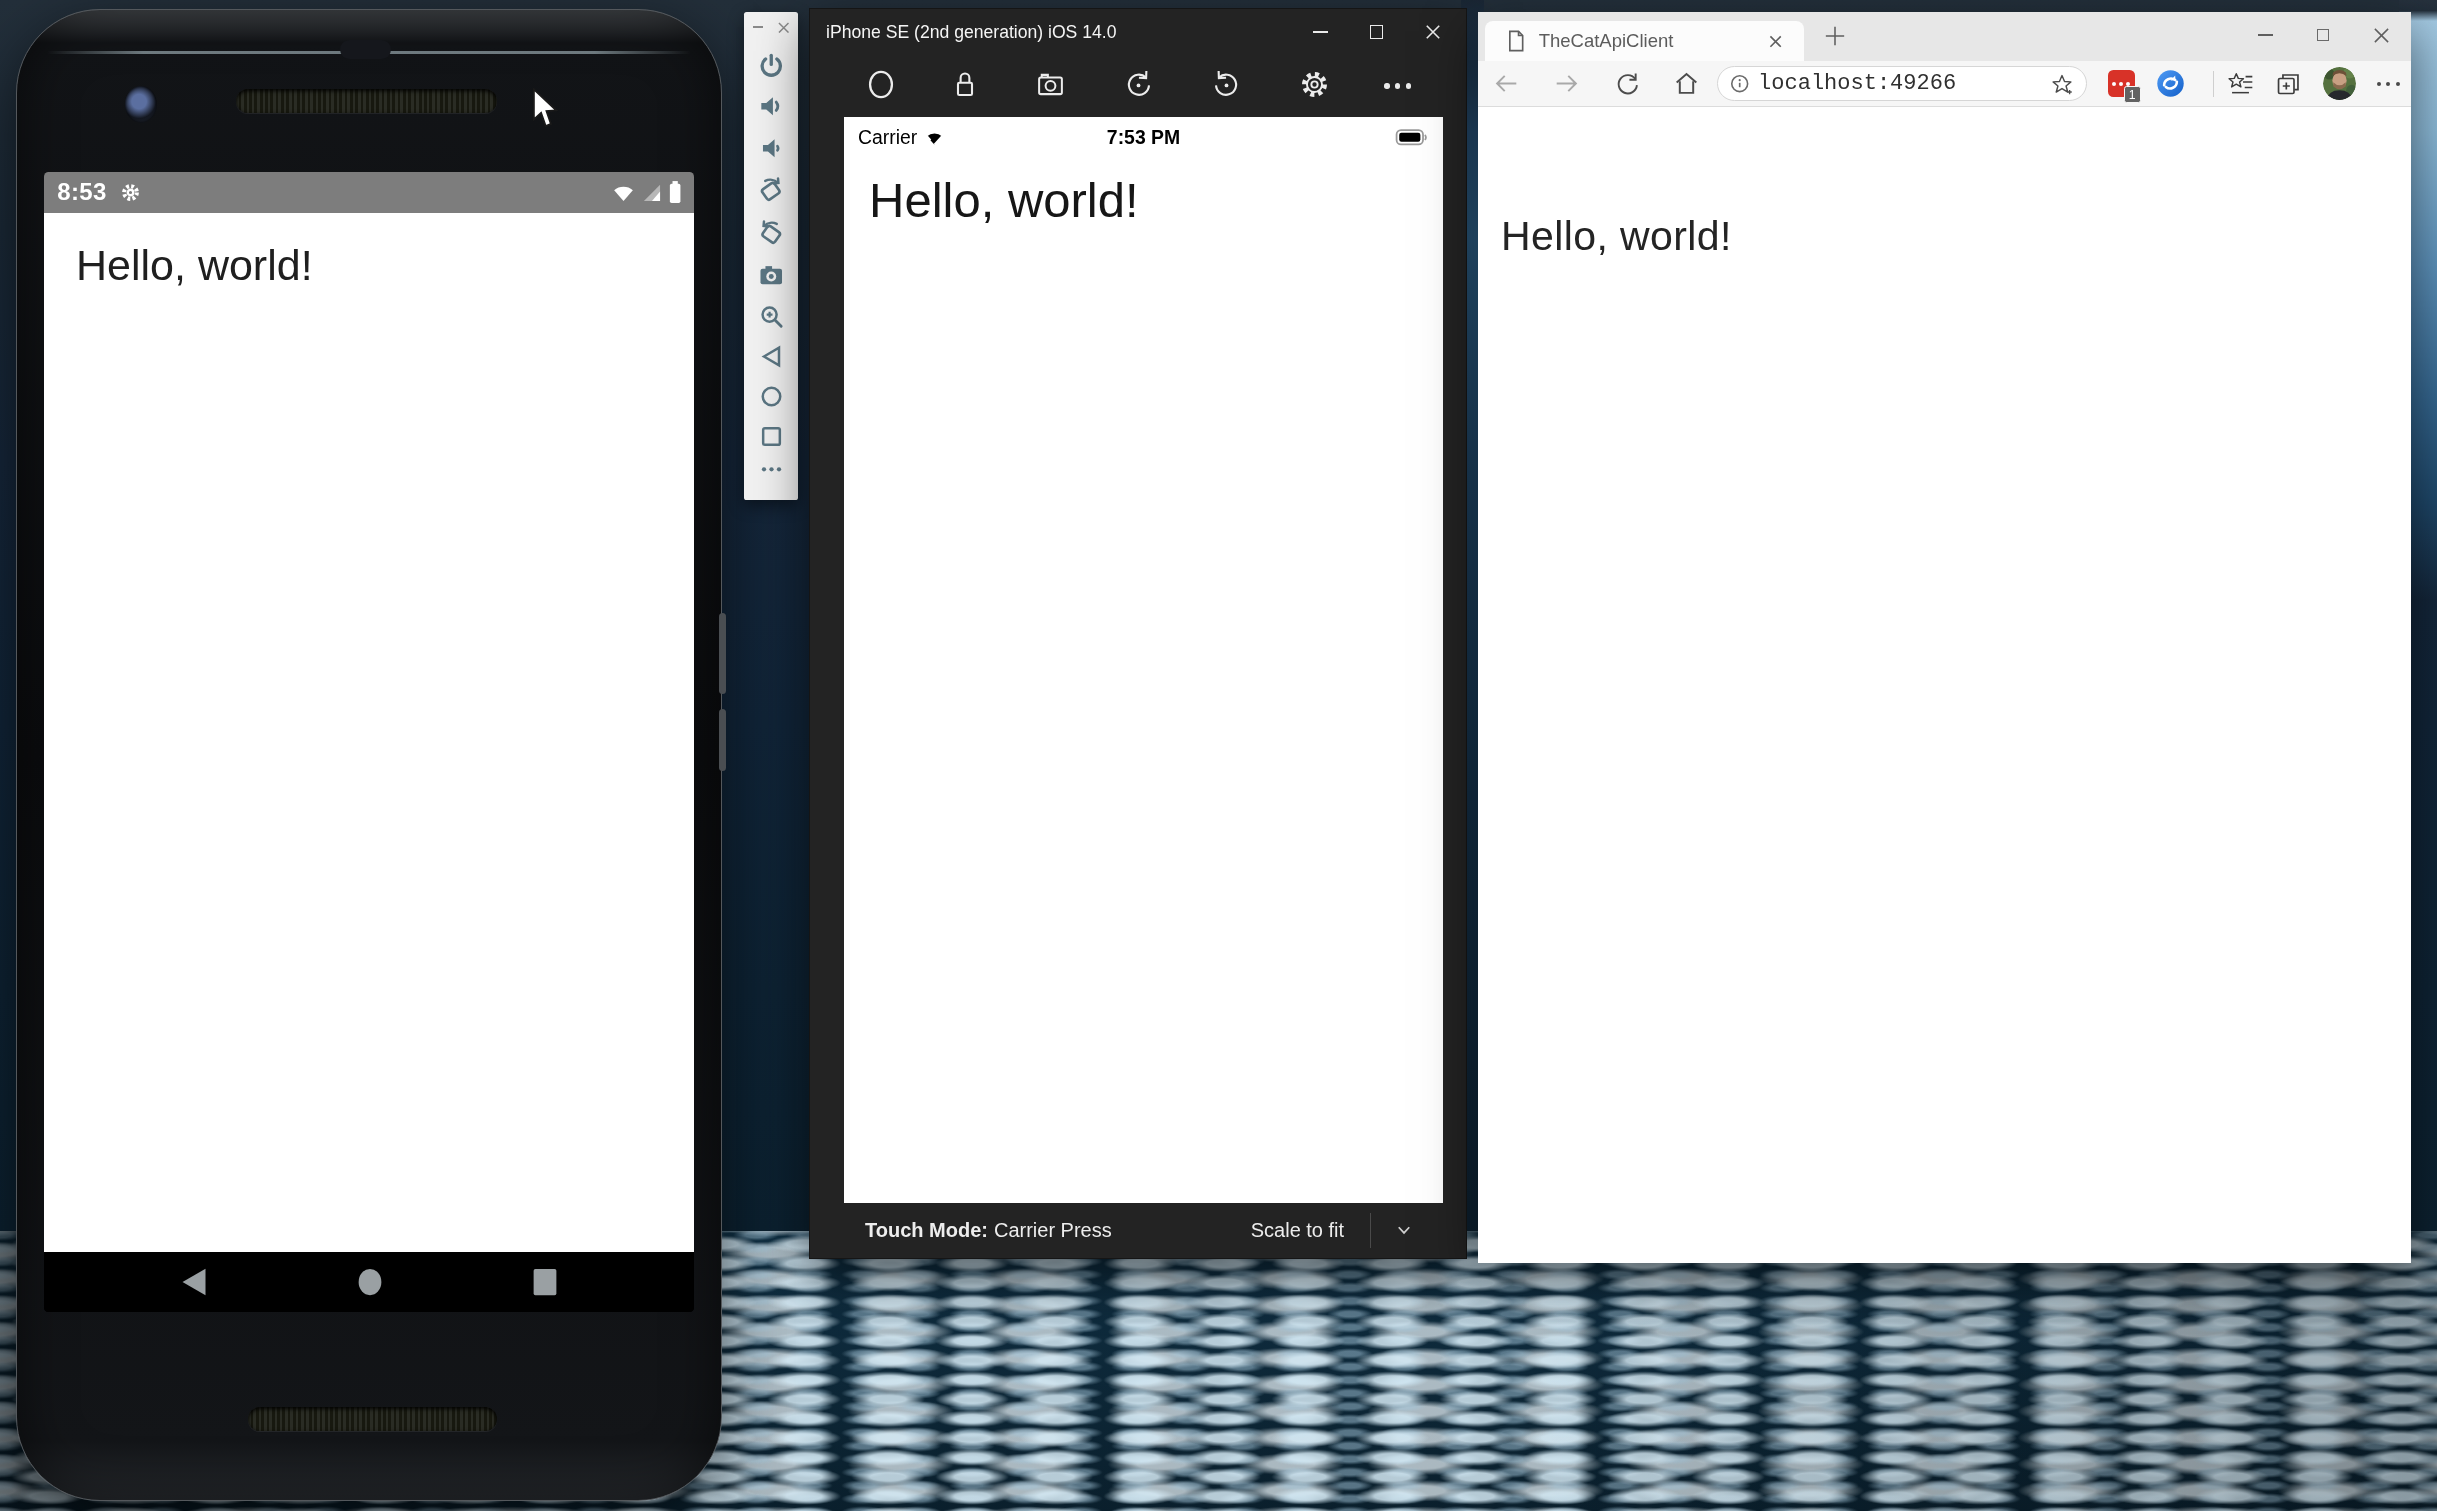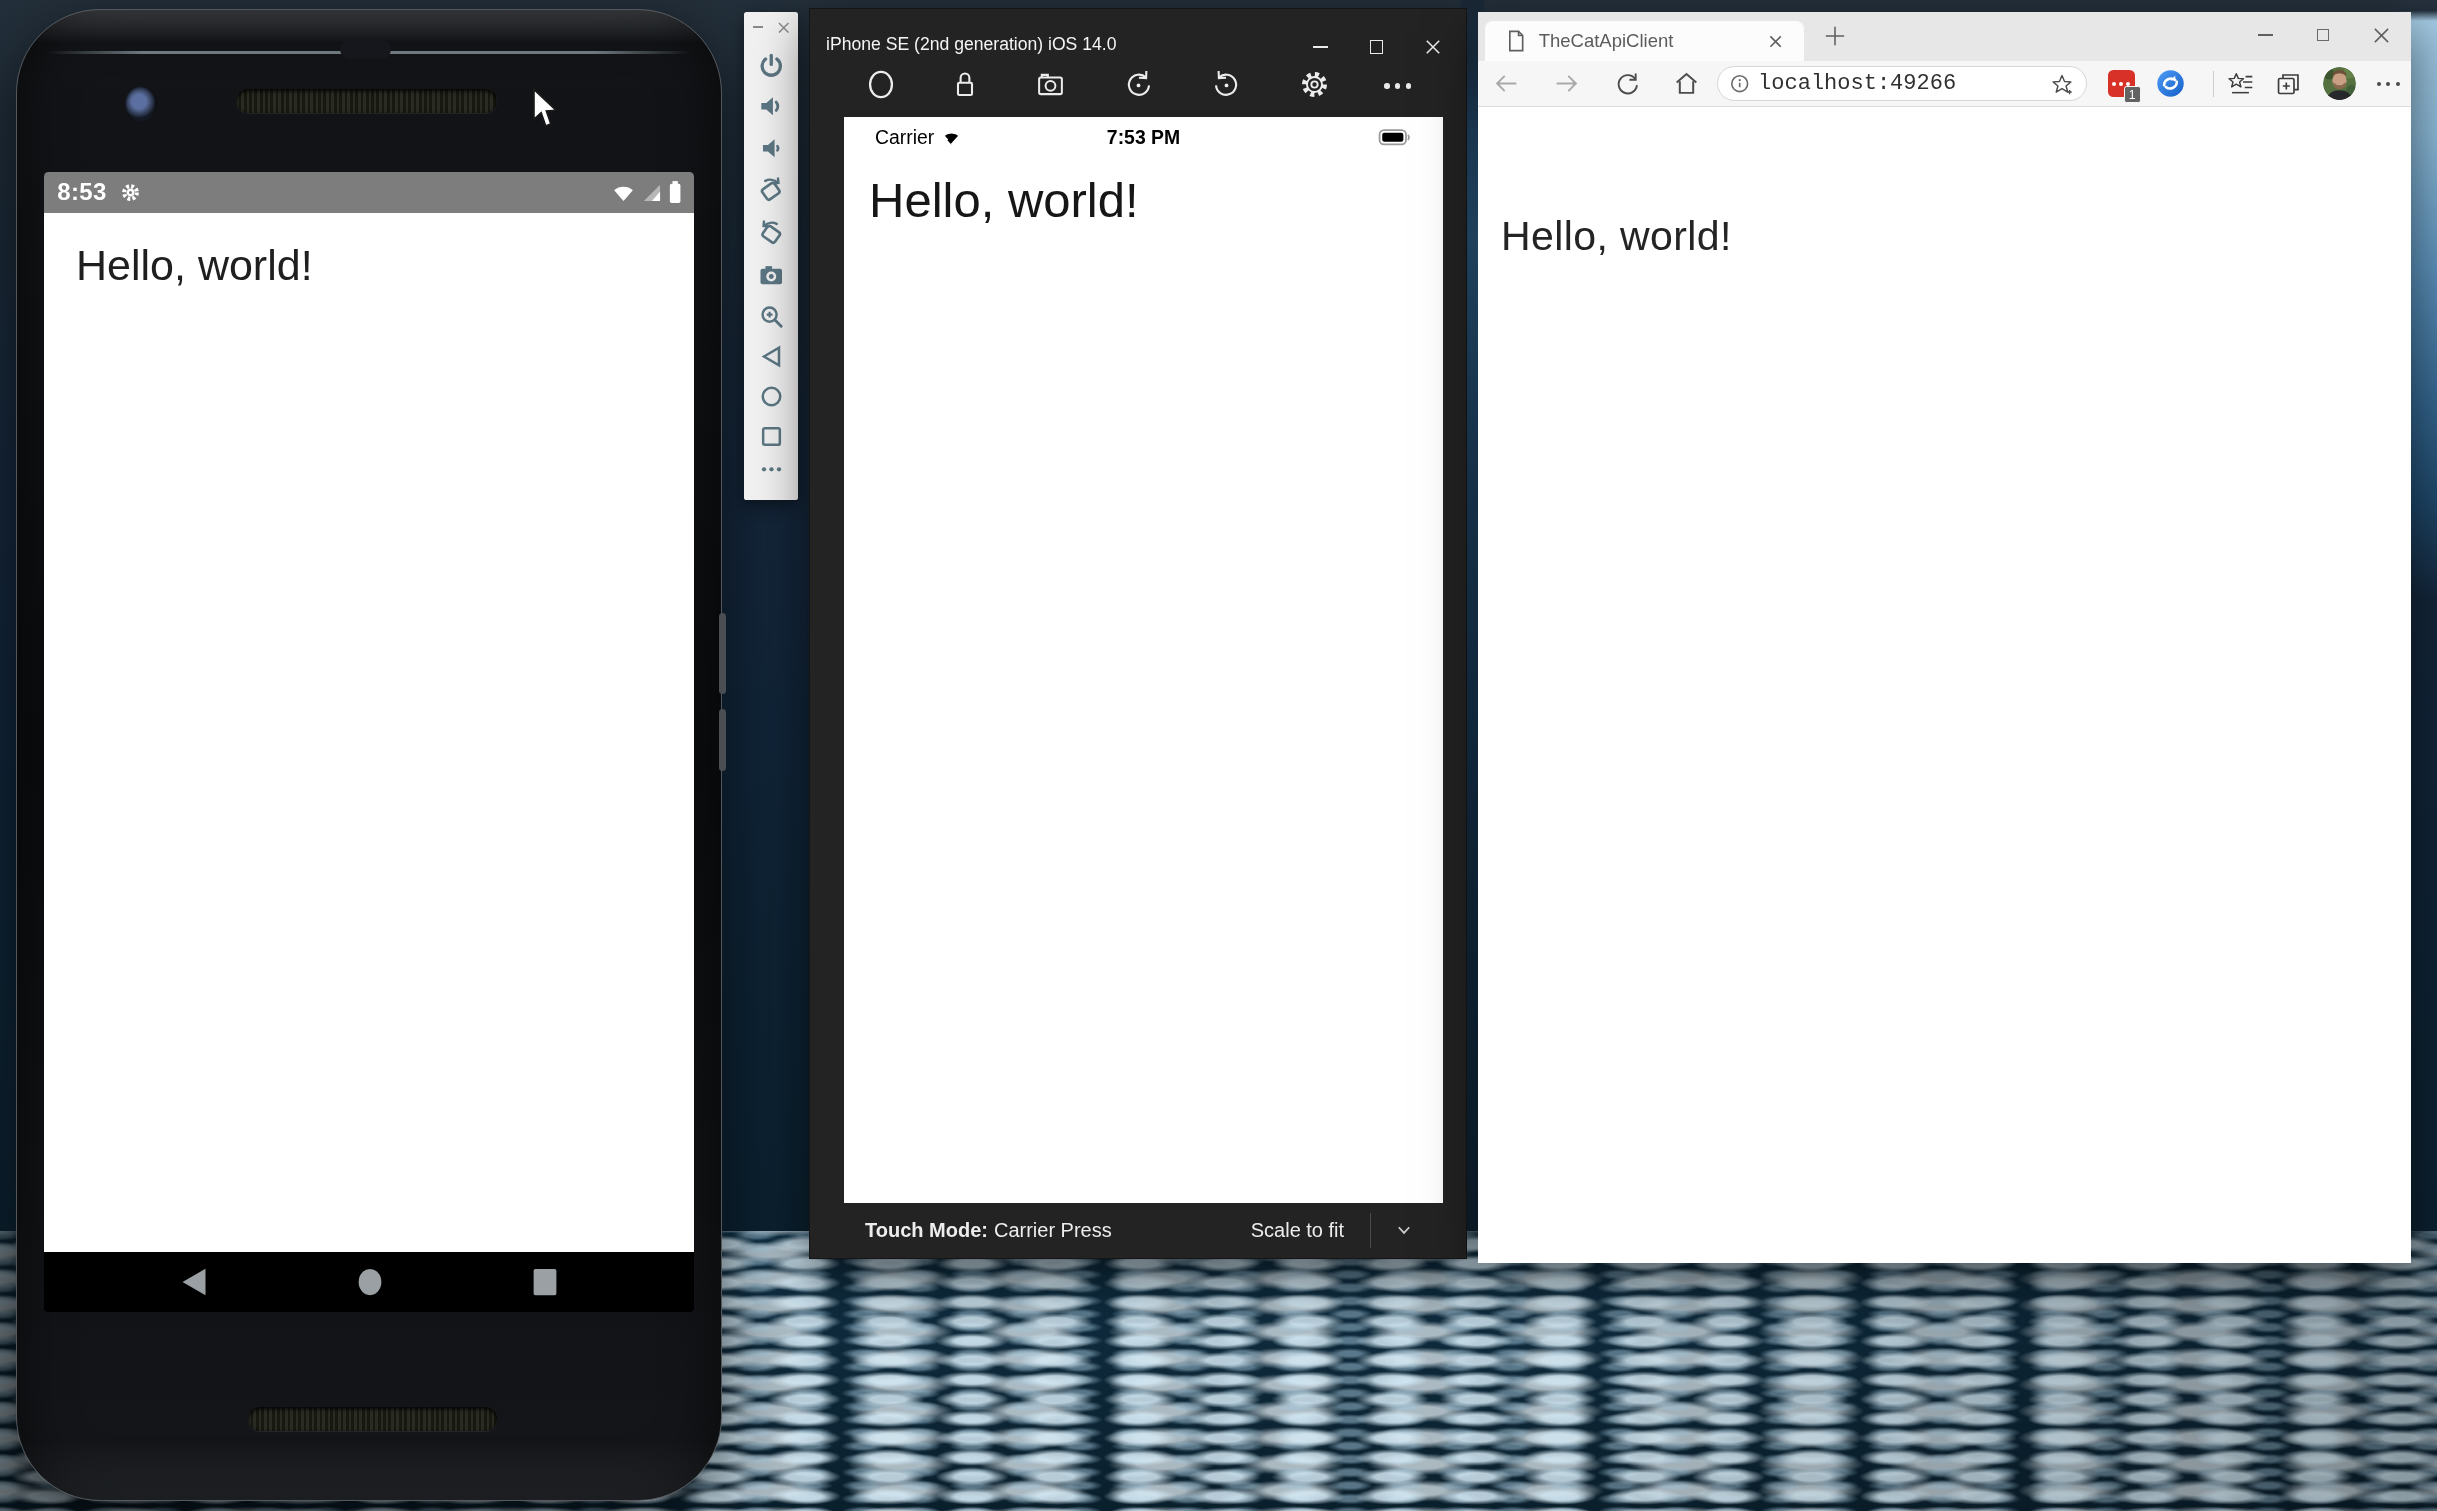--- a/index.html
+++ b/index.html
@@ -50,27 +50,27 @@
   #emu-toolbar{position:absolute;left:744px;top:12.3px;width:54px;height:488px;background:#f1f1f1;border-radius:2.6px;
     box-shadow:0 5.3px 16px rgba(0,0,0,.45);display:flex;flex-direction:column;padding:5.3px 0 10.6px;}
   .emu-winrow{display:flex;justify-content:space-between;align-items:center;padding:0 8.8px;height:19.4px;flex:0 0 auto;}
   .emu-min{width:10.6px;height:1.8px;background:#8a8a8a;}
   .emu-icons{flex:1;display:flex;flex-direction:column;align-items:center;justify-content:space-evenly;}
   .emu-icons svg{display:block;}
 
   
   #ios-window{position:absolute;left:809px;top:8px;width:658px;height:1251px;background:#232323;border:0.9px solid #151515;
     box-shadow:0 17.6px 49px rgba(0,0,0,.6);}
-  .ios-titlebar{height:46px;display:flex;align-items:flex-end;padding-left:16px;color:#f5f5f5;font-size:17.6px;}
+  .ios-titlebar{height:46px;display:flex;align-items:center;padding-left:16px;color:#f5f5f5;font-size:17.6px;}
   .ios-controls{margin-left:auto;display:flex;align-items:center;gap:42px;padding-right:25px;}
   .ios-min{width:15px;height:1.8px;background:#eaeaea;}
   .ios-max{width:13.2px;height:13.2px;border:1.8px solid #eaeaea;}
   .ios-toolbar{height:62px;display:flex;align-items:center;justify-content:space-between;padding:0 55px;}
   .ios-screen{position:absolute;left:34px;top:108px;width:599px;height:1086px;background:#fff;overflow:hidden;}
-  .ios-status{position:relative;height:41px;display:flex;align-items:center;padding:0 31px;color:#000;}
+  .ios-status{position:relative;height:41px;display:flex;align-items:center;padding:0 14px;color:#000;}
   .ios-carrier{font-size:19.4px;margin-right:7px;}
   .ios-time{position:absolute;left:50%;transform:translateX(-50%);font-size:19.4px;font-weight:600;}
   .ios-batt{margin-left:auto;}
   .ios-hello{margin:14px 0 0 25px;font-size:49px;color:#161616;}
   .ios-footer{position:absolute;left:0;right:0;top:1193px;height:56px;display:flex;align-items:center;padding:0 55px;color:#ededed;font-size:20px;}
   .ios-footer .tm-label{font-weight:700;margin-right:6px;}
   .ios-scale{margin-left:auto;display:flex;align-items:center;gap:26px;}
   .ios-vdiv{width:0.9px;height:35px;background:#4a4a4a;}
 
   

